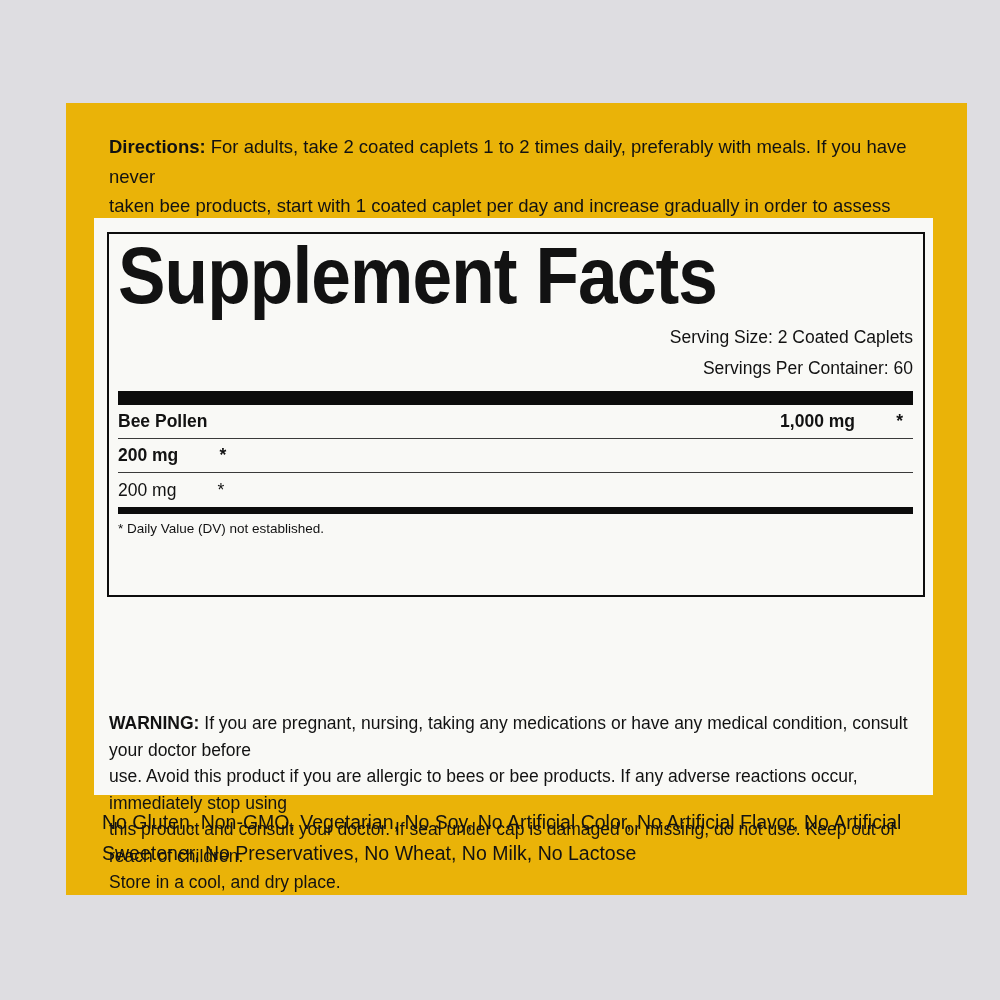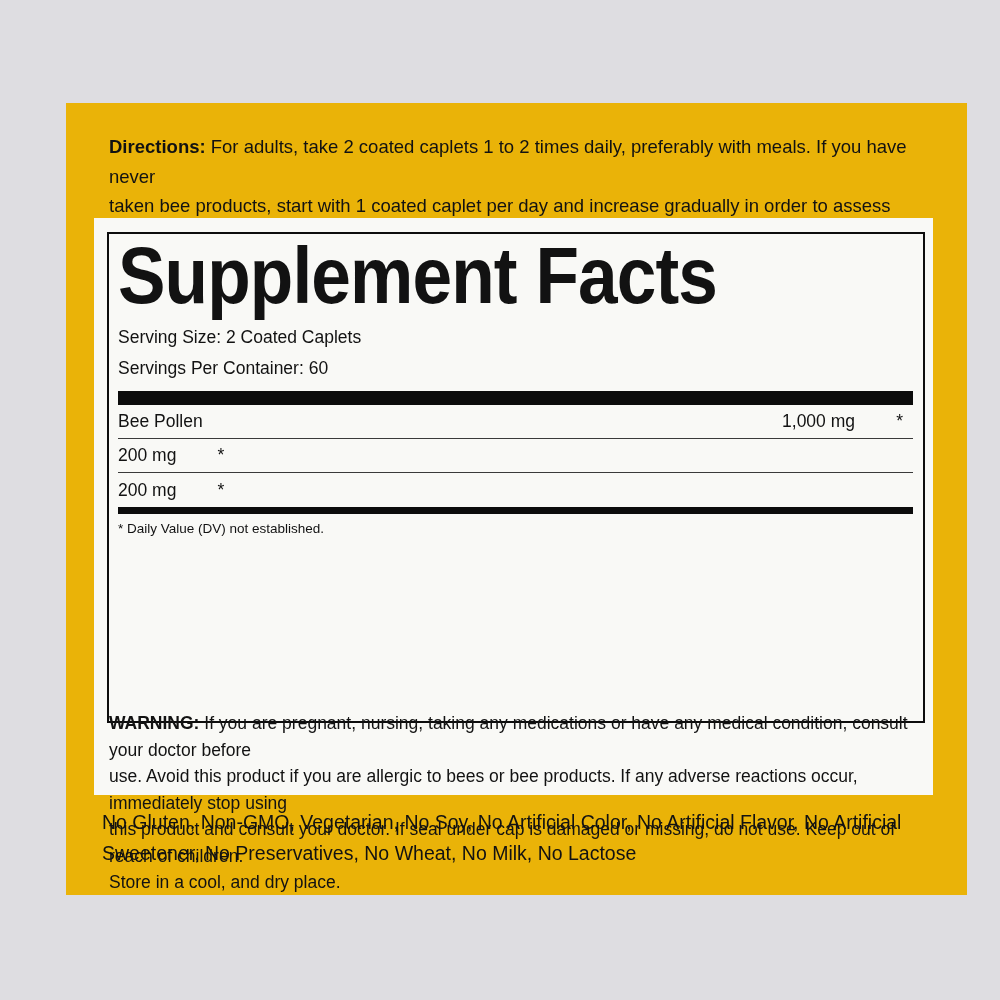--- a/index.html
+++ b/index.html
@@ -28,40 +28,41 @@
   .preline { white-space: pre-line; }
   .white-box {
     position: absolute;
     left: 28px; top: 115px;
     width: 839px; height: 577px;
     background: #f9f9f6;
   }
   .facts-box {
     position: absolute;
     left: 13px; top: 14px;
-    width: 818px; height: 491px;
+    width: 818px; height: 365px;
     border: 2px solid #0d0d0d;
     padding: 4px 10px 0 9px;
     overflow: hidden;
     background: #f9f9f6;
   }
   .facts-title {
     display: inline-block;
     font-size: 80px;
     font-weight: bold;
     line-height: 72px;
     letter-spacing: -1px;
     transform: scaleX(0.89);
     transform-origin: left center;
     white-space: nowrap;
     margin-top: 2px;
   }
   .serving-line {
     font-size: 17.5px;
     line-height: 31px;
+    text-align: right;
   }
   .serving-group { margin-top: 10px; margin-bottom: 7px; }
   .bar { background: #0c0c0c; }
   .bar.b1 { height: 8px; }
   .bar.b2 { height: 6px; }
   .bar.b3 { height: 7px; }
   .facts-header {
     display: flex;
     justify-content: space-between;
     font-weight: bold;
@@ -72,21 +73,21 @@
   .facts-header .right { text-align: right; }
   .facts-row {
     display: flex;
     align-items: center;
     font-size: 17.5px;
     height: 34px;
   }
   .facts-row .name { flex: 1; }
   .facts-row .amount { text-align: right; }
   .facts-row .dv { width: 58px; text-align: right; padding-right: 10px; }
-  .thin-sep { border-bottom: 1.5px solid #3a3a3a; }
+  .thin-sep { border-bottom: 1.5px solid #3a3a3a; font-weight: bold; }
   .footnote {
     font-size: 13.5px;
     padding-top: 7px;
   }
   .other-ingredients, .warning-text {
     position: absolute;
     left: 15px;
     width: 812px;
     font-size: 17.5px;
     line-height: 27px;

